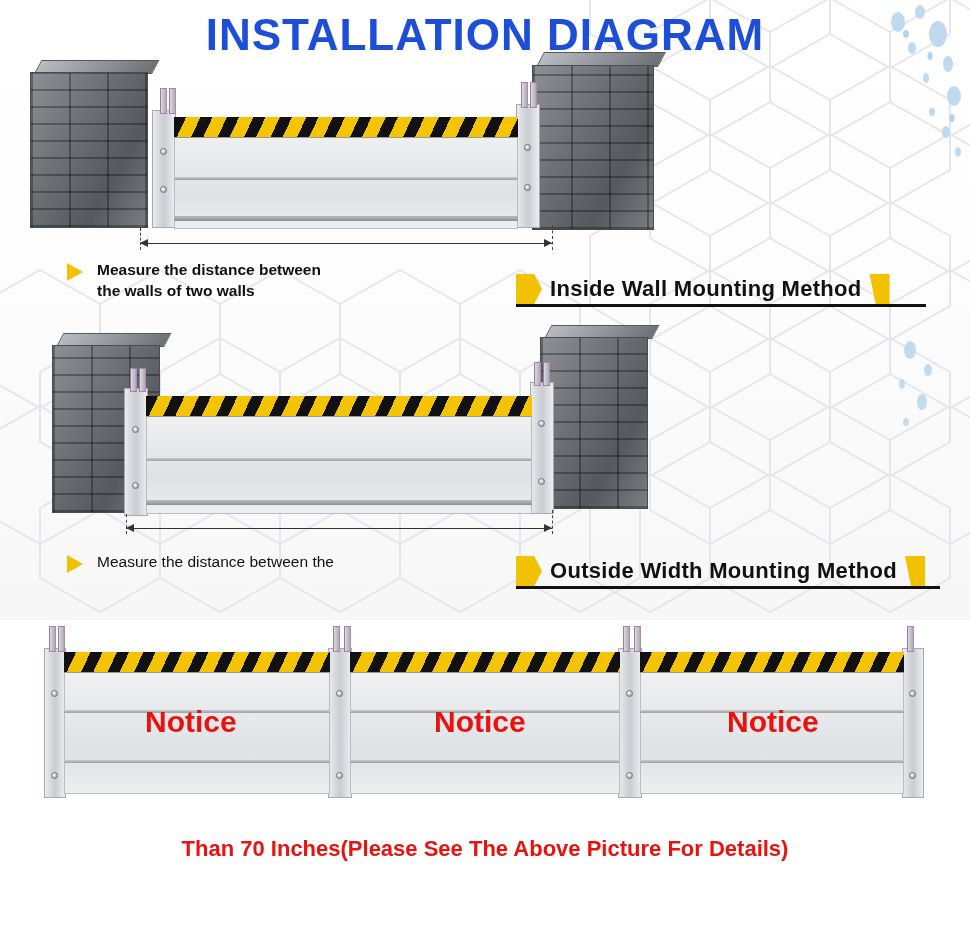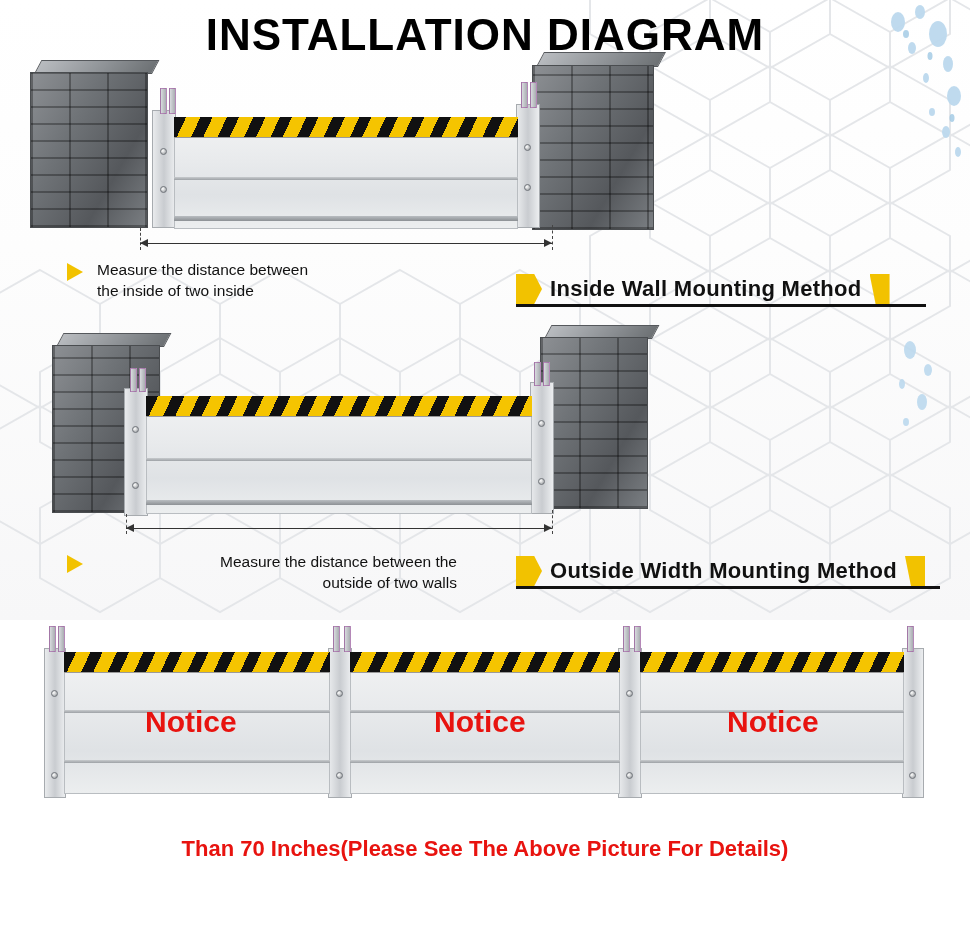--- a/index.html
+++ b/index.html
@@ -17,21 +17,21 @@
     position:absolute;left:0;top:0;width:970px;height:620px;
     background:
       linear-gradient(180deg,#ffffff 0%,#fdfdfd 40%,#f7f7f8 100%);
     overflow:hidden;
   }
   .hexbg svg{position:absolute;right:-40px;top:-30px;}
 
   
   .title{
     position:absolute;left:0;top:10px;width:970px;text-align:center;
-    font-size:44px;font-weight:bold;letter-spacing:1px;color:#000000;
+    font-size:44px;font-weight:bold;letter-spacing:1px;color:#1d4ed8;
     font-family:"Liberation Sans", sans-serif;
   }
 
   
   .barrier{position:absolute;}
   .panel-body{
     position:absolute;left:0;top:0;width:100%;height:100%;
     background:linear-gradient(180deg,#f2f3f4 0%,#e8eaec 40%,#dfe2e5 70%,#eceeef 100%);
     border:1px solid #b9bdc1;
     box-sizing:border-box;
@@ -260,24 +260,24 @@
       <div class="panel-body"></div>
       <div class="hazard"></div>
       <div class="panel-line" style="top:60px;"></div>
       <div class="panel-line" style="top:99px;height:5px;background:linear-gradient(180deg,#b9bdc1,#8c9094);"></div>
     </div>
 
     <div class="tick" style="left:140px;top:228px;height:22px;"></div>
     <div class="tick" style="left:552px;top:225px;height:25px;"></div>
     <div class="measure" style="left:140px;top:243px;width:412px;"></div>
 
-    <div class="caption" style="left:97px;top:260px;width:330px;">
+    <div class="caption" style="left:97px;top:260px;width:330px;font-weight:bold;">
       <span class="marker"></span>
       <div>Measure the distance between</div>
-      <div>the inside of two inside</div>
+      <div>the walls of two walls</div>
     </div>
 
     <div class="banner" style="left:516px;top:266px;margin-top:8px;">
       <div class="chev"></div>
       <div class="btxt">Inside Wall  Mounting  Method</div>
       <div class="tail"></div>
       <div class="underline" style="width:410px;"></div>
     </div>
   </div>
 
@@ -309,24 +309,23 @@
       <div class="panel-body"></div>
       <div class="hazard"></div>
       <div class="panel-line" style="top:62px;"></div>
       <div class="panel-line" style="top:104px;height:5px;background:linear-gradient(180deg,#b9bdc1,#8c9094);"></div>
     </div>
 
     <div class="tick" style="left:126px;top:514px;height:20px;"></div>
     <div class="tick" style="left:552px;top:510px;height:24px;"></div>
     <div class="measure" style="left:126px;top:528px;width:426px;"></div>
 
-    <div class="caption" style="left:97px;top:552px;width:360px;text-align:right;">
+    <div class="caption" style="left:97px;top:552px;width:360px;">
       <span class="marker"></span>
       <div>Measure the distance between the</div>
-      <div>outside of two walls</div>
     </div>
 
     <div class="banner" style="left:516px;top:556px;">
       <div class="chev"></div>
       <div class="btxt">Outside Width  Mounting  Method</div>
       <div class="tail"></div>
       <div class="underline" style="width:424px;"></div>
     </div>
   </div>
 

